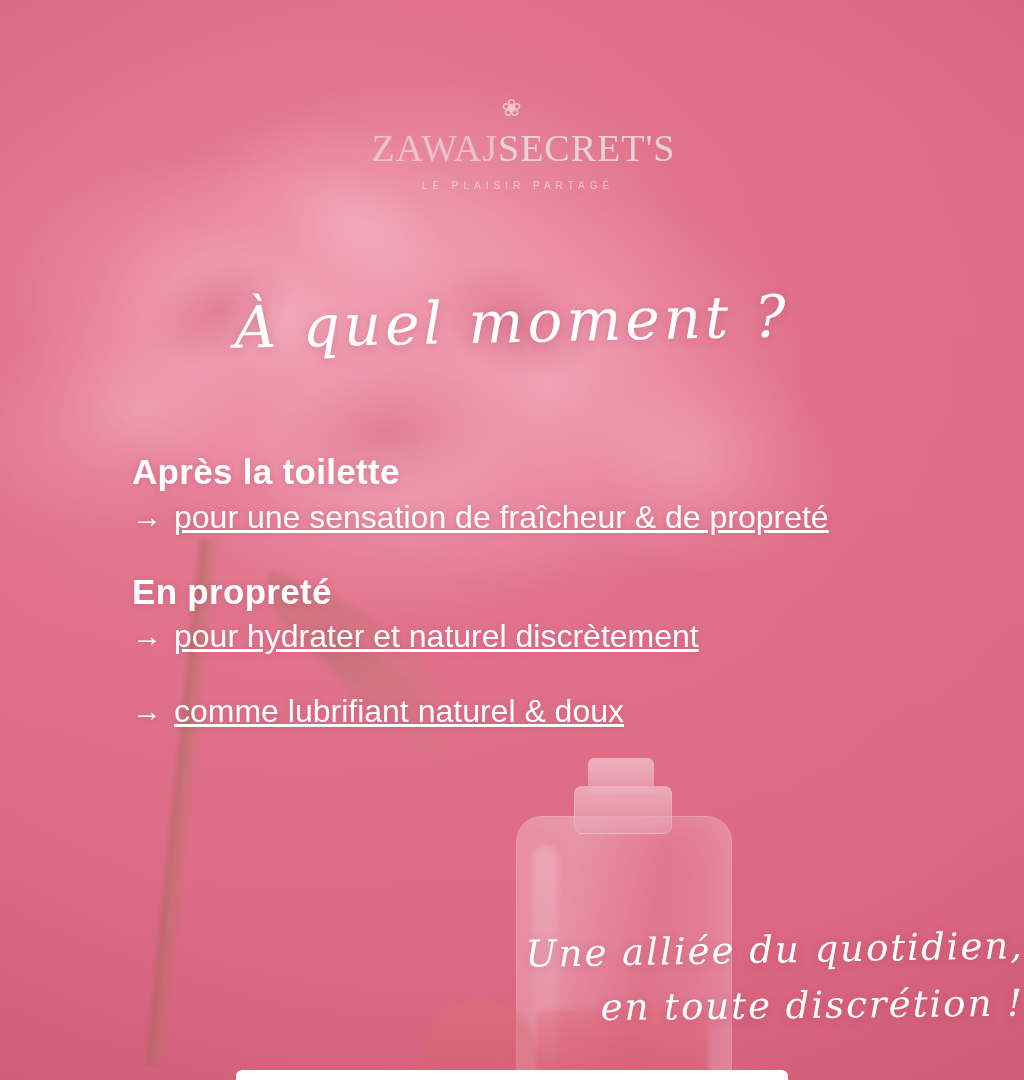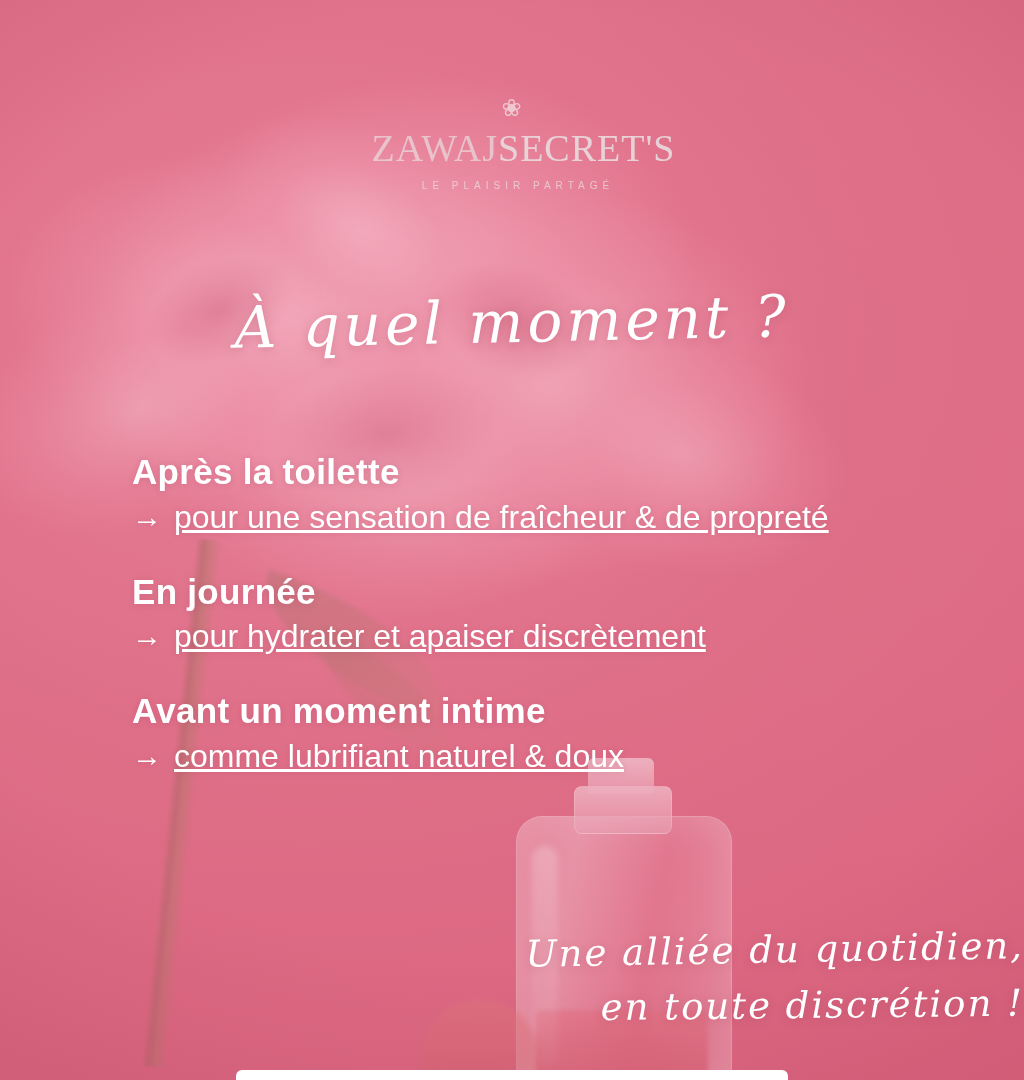--- a/index.html
+++ b/index.html
@@ -347,29 +347,28 @@
 
       <div class="moment">
         <div class="moment-title">Après la toilette</div>
         <div class="moment-desc">
           <span class="arrow-icon">→</span>
           <span class="moment-desc-text">pour une sensation de fraîcheur &amp; de propreté</span>
         </div>
       </div>
 
       <div class="moment">
-        <div class="moment-title">En journée</div>
+        <div class="moment-title">En propreté</div>
         <div class="moment-desc">
           <span class="arrow-icon">→</span>
-          <span class="moment-desc-text">pour hydrater et apaiser discrètement</span>
+          <span class="moment-desc-text">pour hydrater et naturel discrètement</span>
         </div>
       </div>
 
       <div class="moment">
-        <div class="moment-title">Avant un moment intime</div>
         <div class="moment-desc">
           <span class="arrow-icon">→</span>
           <span class="moment-desc-text">comme lubrifiant naturel &amp; doux</span>
         </div>
       </div>
 
     </div>
 
     <div class="closing">
       <span class="l1">Une alliée du quotidien,</span>

